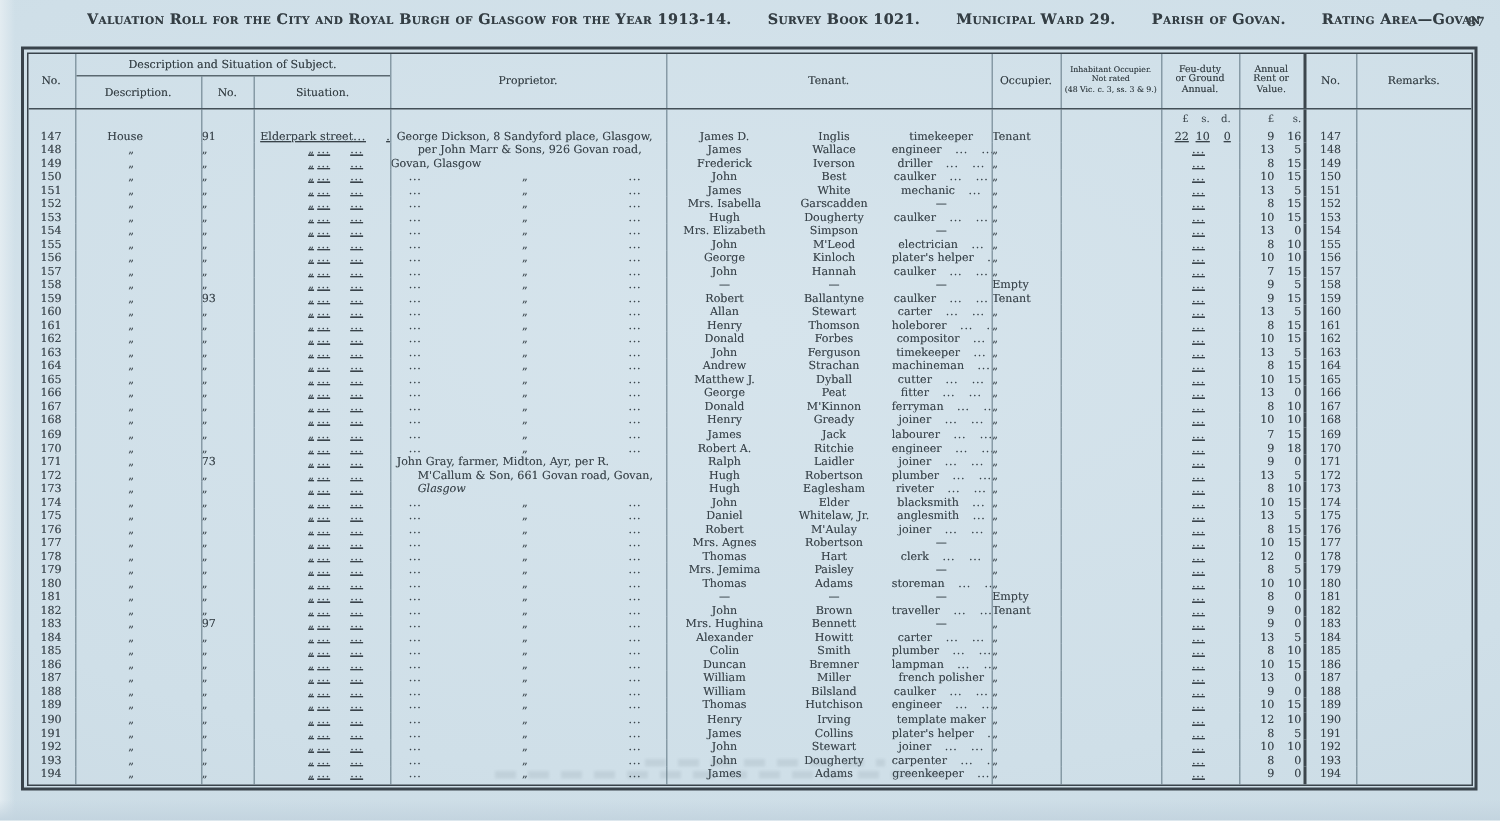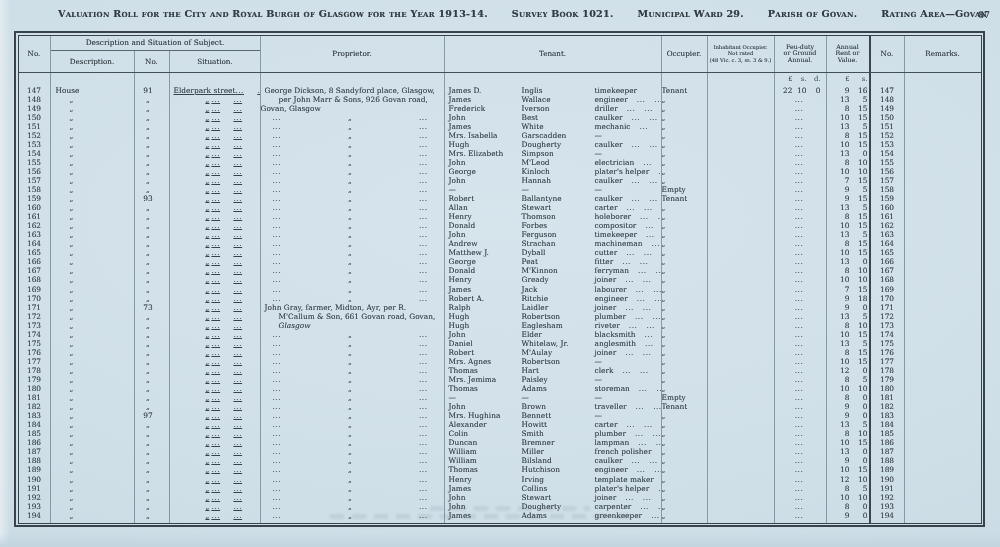--- a/index.html
+++ b/index.html
@@ -69,40 +69,40 @@
   .m-rent span { text-align:right; padding-right:3px; }
 
   
   .tbody { flex:1; display:flex; flex-direction:column; font-size:7.4px; color:#39434a;
     text-shadow:0 0 .3px rgba(50,62,68,.45); }
   .row { height:9.05px; line-height:9.05px; flex:0 0 auto; }
   .row > div { overflow:hidden; white-space:nowrap; }
   .filler { flex:1; }
 
   .c-num { text-align:center; }
-  .c-desc { padding-left:5px; }
+  .c-desc { padding-left:5px;margin-left:16px; }
   .c-desc.dit { padding-left:19px; }
-  .c-stno { text-align:center; padding-right:7px; }
+  .c-stno { text-align:left; padding-right:7px; }
 
   .c-sit { display:grid !important; grid-template-columns:1fr 22px 26px;text-decoration:underline; }
   .c-sit .sm { padding-left:4px; }
   .c-sit .sm.dit { padding-left:36px; }
   .dg { letter-spacing:.5px; }
 
   .c-prop.pd { display:flex !important; justify-content:space-between; padding:0 16px 0 12px; }
   .c-prop .ptext { display:inline-block; }
 
-  .c-ten { display:grid !important; grid-template-columns:73px 73px 1fr; }
+  .c-ten { display:grid !important; grid-template-columns:73px 73px 1fr;text-align:center; }
   .c-ten > span { padding-left:4px; overflow:hidden; white-space:nowrap; }
   .odg { letter-spacing:.5px; margin-left:9px; }
 
   .c-occr { text-align:left; }
 
   .c-feu { display:grid !important; grid-template-columns:20px 14px 14px; }
-  .c-feu span { text-align:right; padding-right:2px; }
+  .c-feu span { text-align:right; padding-right:2px;text-decoration:underline; }
   .c-feu.dots { display:flex !important; justify-content:center; }
 
   .c-rent { display:grid !important; grid-template-columns:26px 18px; }
   .c-rent span { text-align:right; padding-right:3px; }
 
   
   .ghost { position:absolute; opacity:.10; filter:blur(1px); background:
     repeating-linear-gradient(90deg,#4a5a64 0 14px, transparent 14px 22px); height:5px; }
   .g1 { left:330px; bottom:28px; width:300px; }
   .g2 { left:430px; bottom:36px; width:160px; }

